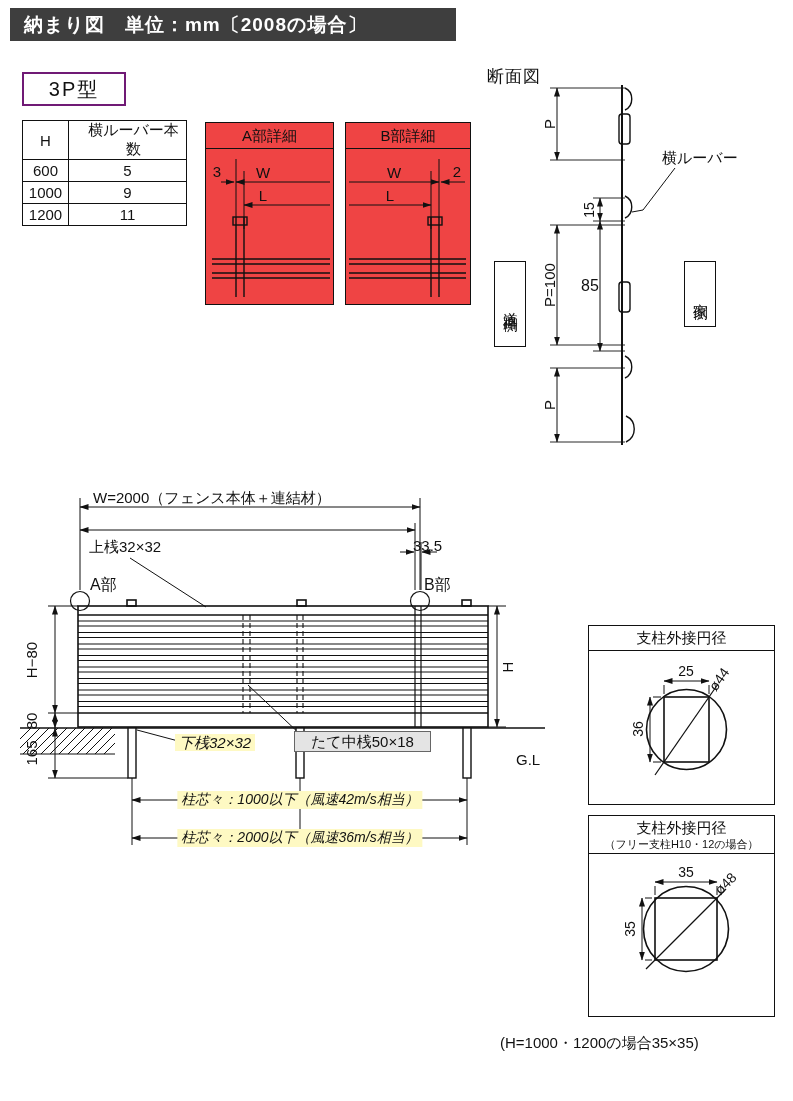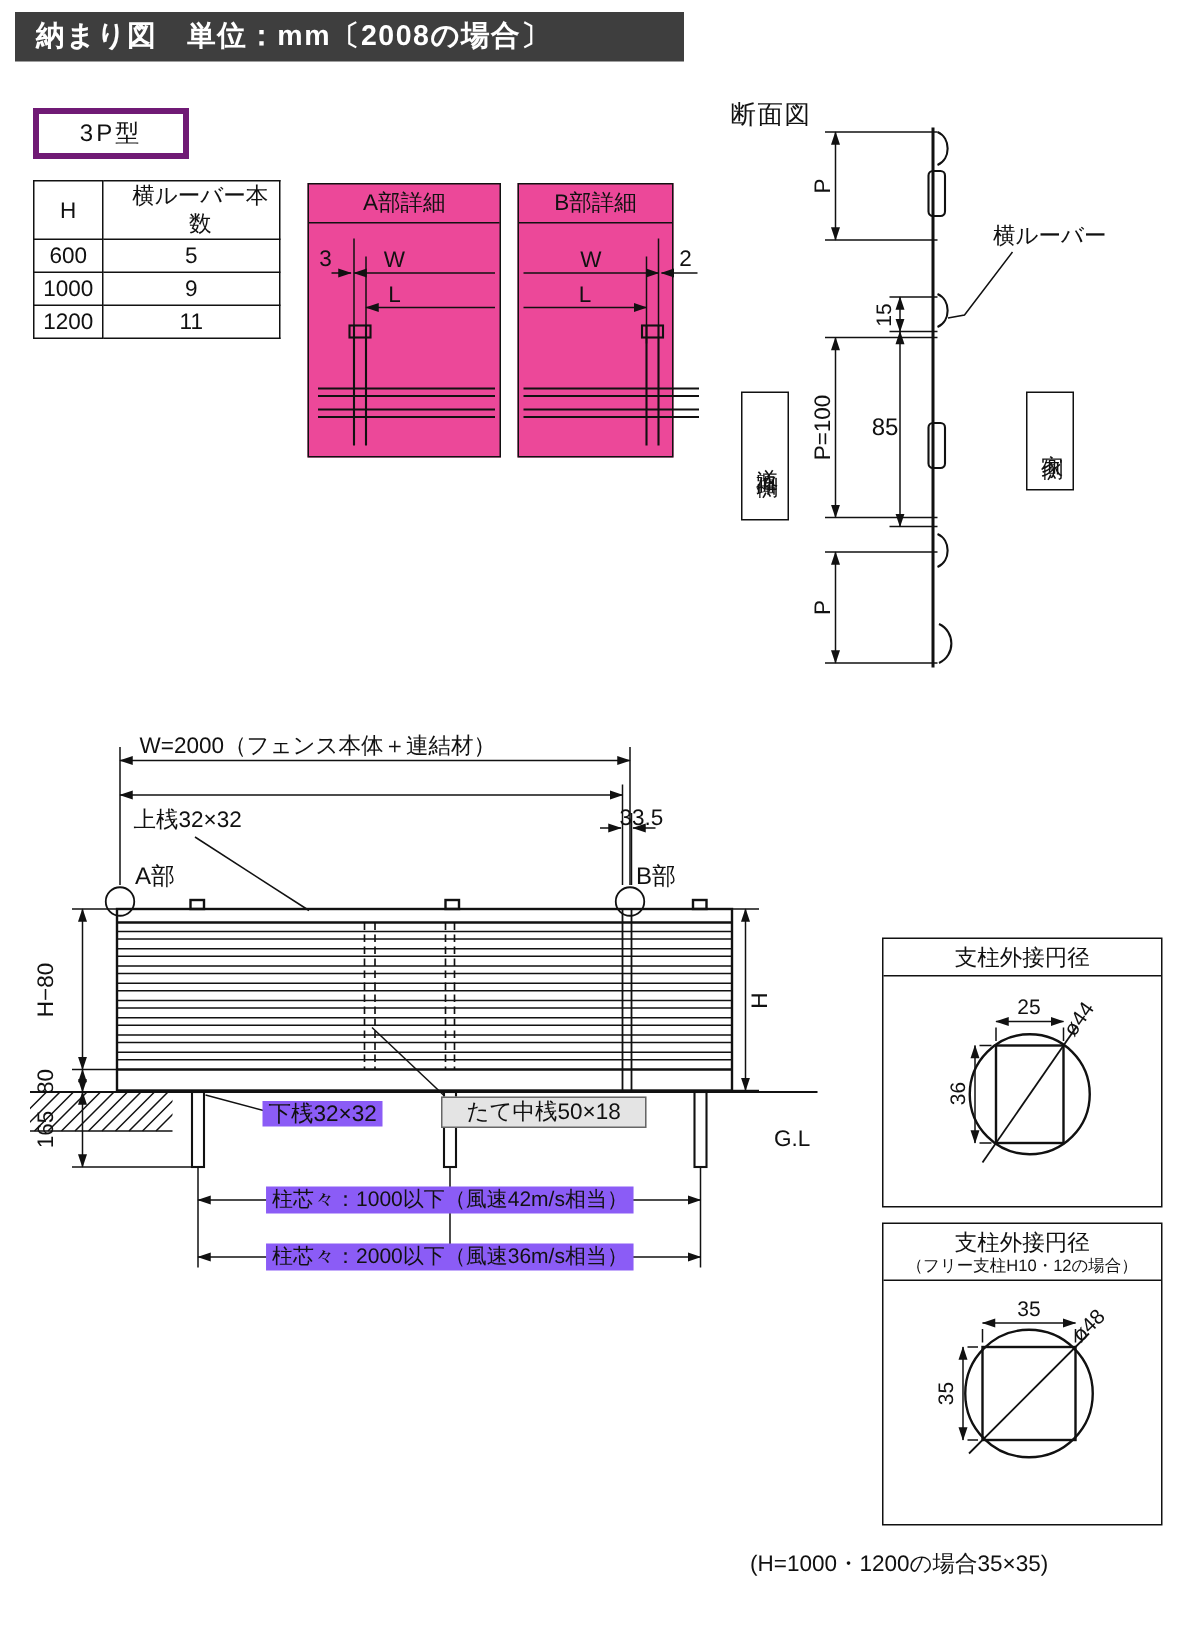--- a/index.html
+++ b/index.html
@@ -3,30 +3,30 @@
 <meta charset="utf-8">
 <style>
   * { margin:0; padding:0; box-sizing:border-box; }
   html,body { background:#fff; }
   body { font-family:"Liberation Sans","DejaVu Sans",sans-serif; color:#111; }
   .page { position:relative; width:793px; height:1101px; background:#fff; overflow:hidden; }
   .abs { position:absolute; }
   .lbl { position:absolute; white-space:nowrap; font-size:15px; line-height:1.15; color:#111; }
   .cen { position:absolute; white-space:nowrap; transform:translate(-50%,-50%); font-size:15px; }
   .rot { position:absolute; white-space:nowrap; transform:translate(-50%,-50%) rotate(-90deg); font-size:15px; }
-  .bgw { background:#8b5cf6; padding:0 4px; }
+  .bgw { background:#fef9c3; padding:0 4px;font-style:italic; }
   .title-bar { position:absolute; left:10px; top:8px; width:446px; height:33px; background:#3e3e3e; color:#fff;
                font-size:19px; font-weight:bold; line-height:33px; padding-left:14px; letter-spacing:1px; }
-  .type-box { position:absolute; left:22px; top:72px; width:104px; height:34px; border:4px solid #701a75;
-              font-size:16px; display:flex; align-items:center; justify-content:center; letter-spacing:2px; }
+  .type-box { position:absolute; left:22px; top:72px; width:104px; height:34px; border:2px solid #701a75;
+              font-size:20px; display:flex; align-items:center; justify-content:center; letter-spacing:2px; }
   table.ltable { position:absolute; left:22px; top:120px; border-collapse:collapse; font-size:15px; background:#fff; }
   .ltable th,.ltable td { border:1.5px solid #111; text-align:center; font-weight:normal; padding:0; }
   .ltable th { height:26px; } .ltable td { height:22px; }
   .ltable .c1 { width:46px; } .ltable .c2 { width:118px;padding-left:12px; }
-  .dbox { position:absolute; border:1.5px solid #111; background:#ec4899; }
+  .dbox { position:absolute; border:1.5px solid #111; background:#ef4444; }
   .dbox-h { border-bottom:1.5px solid #111; text-align:center; font-size:15px; height:26px; line-height:26px; }
   .vbox { position:absolute; border:1.5px solid #111; writing-mode:vertical-rl; text-orientation:upright;
           font-size:15px; display:flex; align-items:center; justify-content:center; letter-spacing:3px; background:#fff; }
   .pbox { position:absolute; border:1.5px solid #111; background:#fff; }
   .pbox-h { border-bottom:1.5px solid #111; text-align:center; font-size:15px; padding:3px 0 2px 0; }
   .pbox-h .sub { font-size:11px; line-height:1.2; }
   .mid-tag { background:#e4e4e4; border:1px solid #666; padding:1px 16px; }
   svg { display:block; }
   svg text { font-size:15px; fill:#111; font-family:inherit; }
   .ft { position:absolute; left:492px; top:1032px; font-size:15px; line-height:21px; }
@@ -89,21 +89,21 @@
         <line x1="6" y1="115" x2="124" y2="115"></line>
         <line x1="6" y1="124" x2="124" y2="124"></line>
         <line x1="6" y1="129" x2="124" y2="129"></line>
       </g>
       <text x="11" y="28" text-anchor="middle">3</text>
       <text x="57" y="29" text-anchor="middle">W</text>
       <text x="57" y="52" text-anchor="middle">L</text>
     </svg>
   </div>
 
-  <div class="dbox" style="left:345px;top:122px;width:104px;height:183px;">
+  <div class="dbox" style="left:345px;top:122px;width:126px;height:183px;">
     <div class="dbox-h">B部詳細</div>
     <svg width="123" height="153" viewBox="0 0 123 153">
       <defs>
         <marker id="dBe" markerWidth="10" markerHeight="7" refX="8.5" refY="3.5" orient="auto" markerUnits="userSpaceOnUse">
             <path d="M0,0.5 L9,3.5 L0,6.5 Z" fill="#111"></path>
           </marker>
       </defs>
       <g stroke="#111" stroke-width="1" fill="none">
         <line x1="93" y1="10" x2="93" y2="68"></line>
         <line x1="85" y1="22" x2="85" y2="80"></line>

